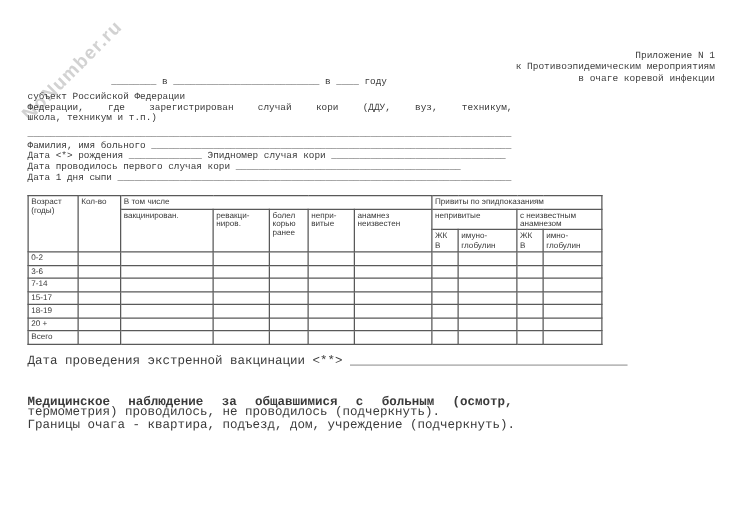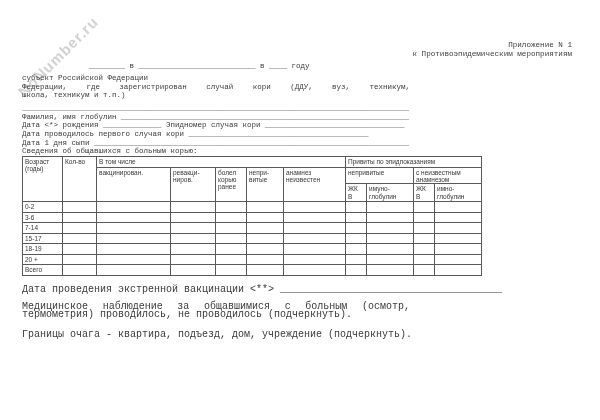--- a/index.html
+++ b/index.html
@@ -16,49 +16,49 @@
   .justify{width:388px;text-align:justify;text-align-last:justify;white-space:normal;}
   .sep{margin-top:4.5px;}
   .tbl{position:absolute;left:22px;top:156px;border-collapse:collapse;table-layout:fixed;
         font-family:"Liberation Sans",sans-serif;font-size:6.5px;line-height:7.2px;color:#383838;}
   .tbl th,.tbl td{border:1px solid #595959;padding:1px 2px 0 2px;vertical-align:top;
         text-align:left;font-weight:normal;white-space:pre-line;overflow:hidden;}
   .tbl thead tr:nth-child(1) th{height:9px;}
   .tbl thead tr:nth-child(3) th{height:16px;}
   .tbl tbody td{height:8.5px;}
   .bottom{position:absolute;left:22px;top:286px;width:390px;font-size:10px;line-height:8.6px;}
-  .gap8{margin-top:8px;}
-  .gap11{margin-top:11px;}
+  .gap8{margin-top:24px;font-weight:bold;}
+  .gap11{margin-top:1px;}
 </style>
 </head>
 <body>
 
 <div class="page">
 
   <div class="watermark">NoNumber.ru</div>
 
   <div class="hdr-right">
     <div>Приложение N 1</div>
     <div>к Противоэпидемическим мероприятиям</div>
+    <div>в очаге коревой инфекции</div>
   </div>
 
   <div class="title-block">
     <div>  ________ в __________________________ в ____ году</div>
   </div>
 
   <div class="intro">
     <div class="mono-line">субъект Российской Федерации</div>
     <div class="justify">Федерации, где зарегистрирован случай кори (ДДУ, вуз, техникум,</div>
     <div class="mono-line">школа, техникум и т.п.)</div>
     <div class="mono-line sep">______________________________________________________________________________________</div>
-    <div class="mono-line">Фамилия, имя глобулин ________________________________________________________________</div>
+    <div class="mono-line">Фамилия, имя больного ________________________________________________________________</div>
     <div class="mono-line">Дата &lt;*&gt; рождения _____________ Эпидномер случая кори _______________________________</div>
     <div class="mono-line">Дата проводилось первого случая кори ________________________________________</div>
     <div class="mono-line">Дата 1 дня сыпи ______________________________________________________________________</div>
-    <div class="mono-line">Сведения об общавшихся с больным корью:</div>
   </div>
 
   <table class="tbl">
     <colgroup>
       <col style="width:40px">
         <col style="width:34px">
         <col style="width:74px">
         <col style="width:45px">
       <col style="width:31px">
         <col style="width:37px">

